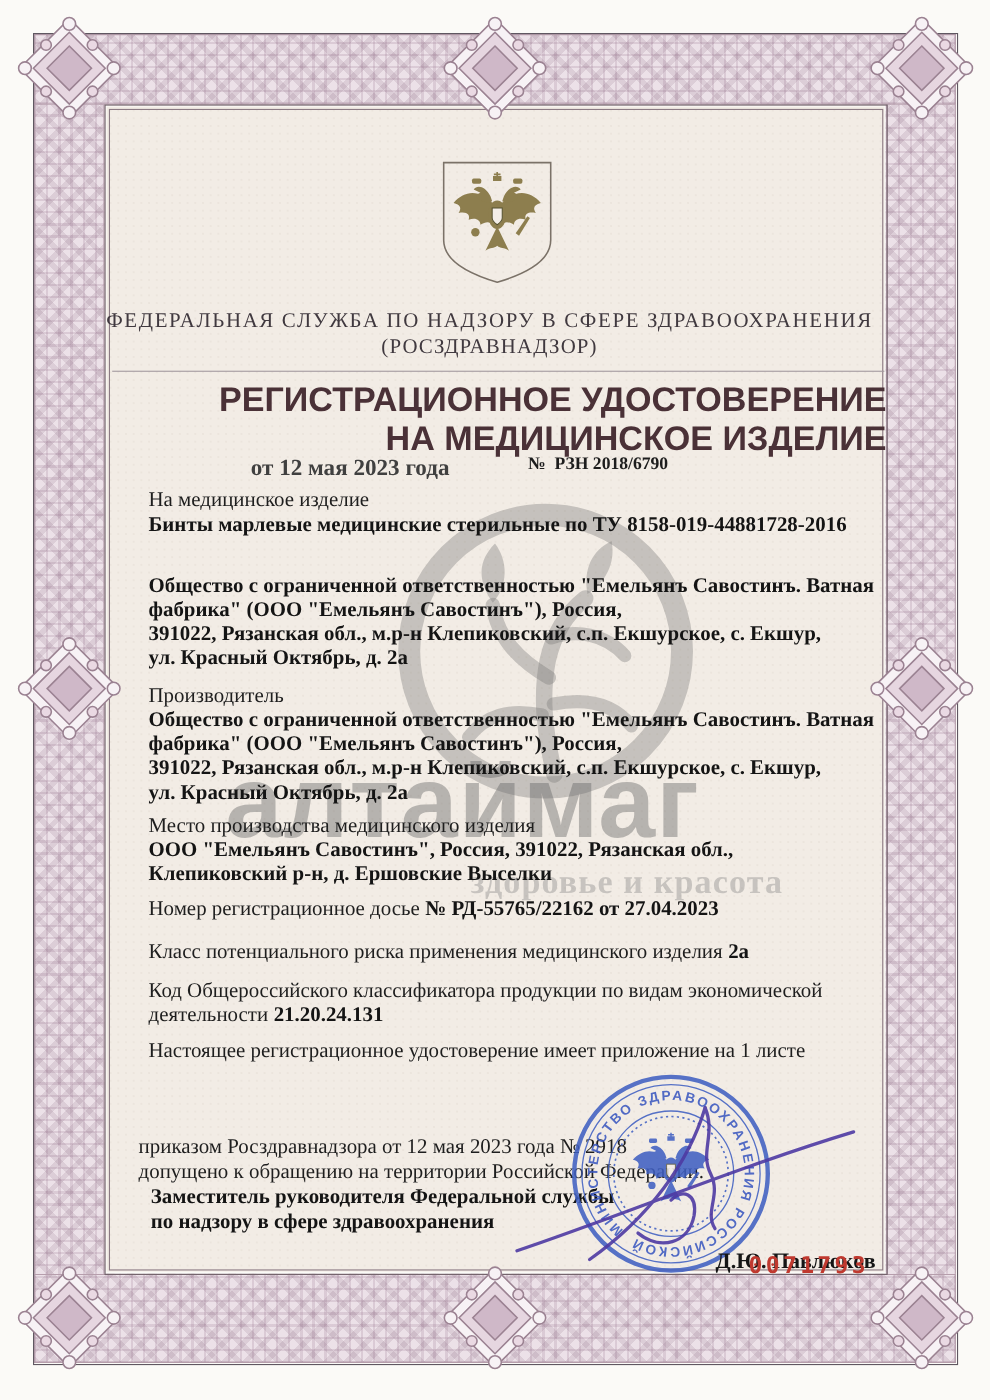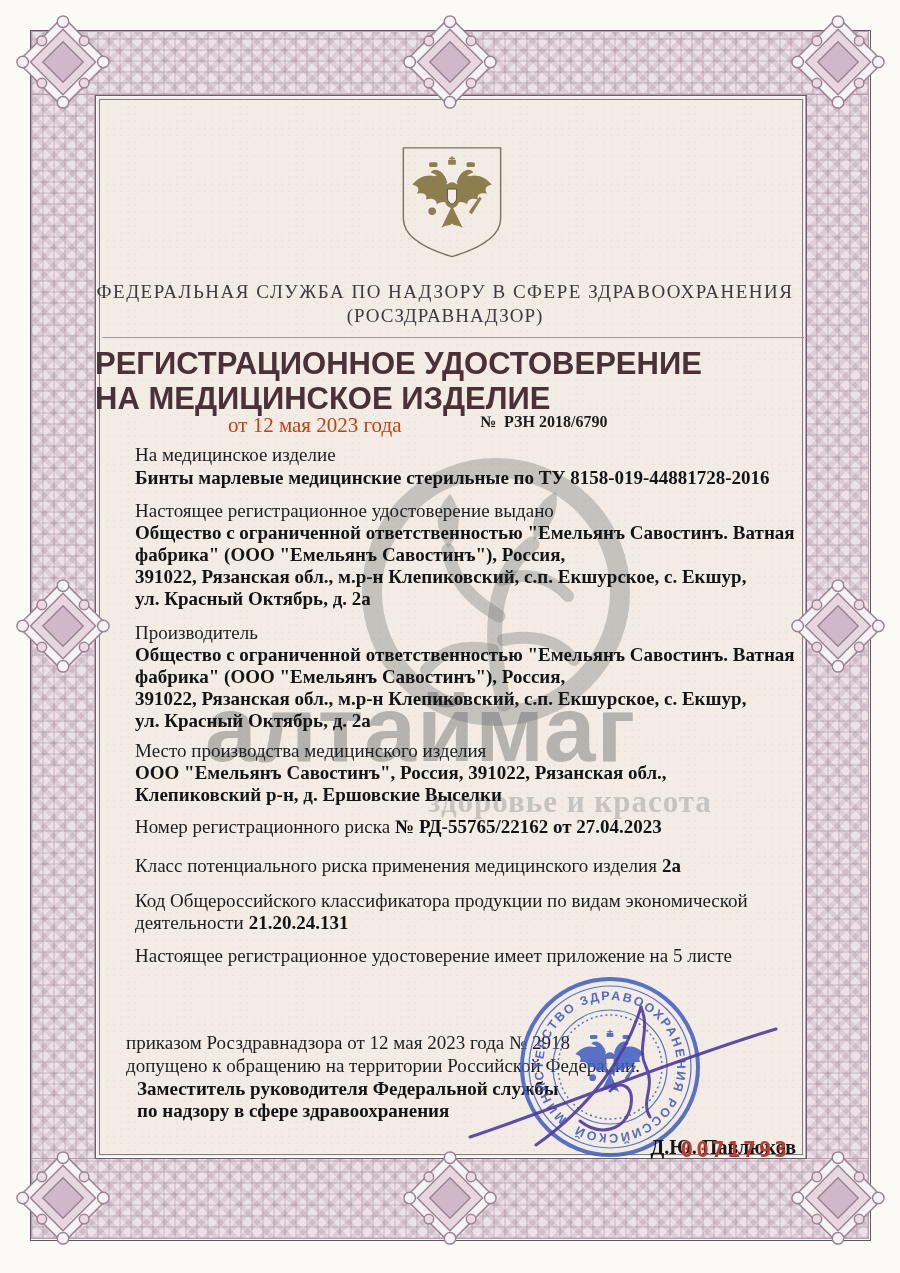--- a/index.html
+++ b/index.html
@@ -39,26 +39,26 @@
     font-family:Liberation Serif, serif; font-weight:bold; font-size:31px;
     color:rgba(130,130,130,.38); letter-spacing:1px;}
   
   .emblem{position:absolute; left:390px; top:140px; width:124px; height:134px; z-index:4;}
   .agency{position:absolute; left:95px; width:700px; text-align:center; z-index:4;
     font-size:19px; letter-spacing:1.5px; color:#40393f;}
   .agency-1{top:281px;}
   .agency-2{top:305px; letter-spacing:1px;}
   .header-rule{position:absolute; left:102px; top:337px; width:702px; z-index:4;
     border-top:1px solid #a39aa0;}
-  .title{position:absolute; left:95px; width:711px; text-align:left; z-index:4;
+  .title{position:absolute; left:95px; width:711px; text-align:right; z-index:4;
     font-family:"Liberation Sans", sans-serif; font-weight:bold; font-size:31px;
     color:#4a3137; letter-spacing:0px;}
   .title-1{top:346px;} .title-2{top:381px;}
   .issue-date{position:absolute; left:228px; top:413px; z-index:4;
-    font-weight:normal; font-size:21px; color:#c2410c;}
+    font-weight:bold; font-size:21px; color:#404040;}
   .cert-number{position:absolute; left:480px; top:413px; z-index:4;
     font-weight:bold; font-size:16px; color:#1d1d1d; white-space:pre;}
   
   .p{position:absolute; left:135px; width:662px; z-index:4;
     font-size:19px; line-height:22px; color:#1e1e1e;}
   .b{font-weight:bold; color:#141414;}
   .pre{white-space:pre-line;}
   .val{margin-left:5px;}
   
   .f-order1{top:1032px; left:126px;}
@@ -170,43 +170,42 @@
   <div class="header-rule"></div>
 
   <div class="title title-1">РЕГИСТРАЦИОННОЕ УДОСТОВЕРЕНИЕ</div>
   <div class="title title-2">НА МЕДИЦИНСКОЕ ИЗДЕЛИЕ</div>
   <div class="issue-date">от 12 мая 2023 года</div>
   <div class="cert-number">№  РЗН 2018/6790</div>
 
   <div class="p" style="top:444px">На медицинское изделие</div>
   <div class="p b" style="top:467px">Бинты марлевые медицинские стерильные по ТУ 8158-019-44881728-2016</div>
 
-  <div class="p" style="top:500px">Настоящее регистрационное удостоверение выдано</div>
   <div class="p b pre" style="top:522px">Общество с ограниченной ответственностью "Емельянъ Савостинъ. Ватная
 фабрика" (ООО "Емельянъ Савостинъ"), Россия,
 391022, Рязанская обл., м.р-н Клепиковский, с.п. Екшурское, с. Екшур,
 ул. Красный Октябрь, д. 2а</div>
 
   <div class="p" style="top:622px">Производитель</div>
   <div class="p b pre" style="top:644px">Общество с ограниченной ответственностью "Емельянъ Савостинъ. Ватная
 фабрика" (ООО "Емельянъ Савостинъ"), Россия,
 391022, Рязанская обл., м.р-н Клепиковский, с.п. Екшурское, с. Екшур,
 ул. Красный Октябрь, д. 2а</div>
 
   <div class="p" style="top:740px">Место производства медицинского изделия</div>
   <div class="p b pre" style="top:762px">ООО "Емельянъ Савостинъ", Россия, 391022, Рязанская обл.,
 Клепиковский р-н, д. Ершовские Выселки</div>
 
-  <div class="p" style="top:816px"><span>Номер регистрационного риска</span><span class="b val">№ РД-55765/22162 от 27.04.2023</span></div>
+  <div class="p" style="top:816px"><span>Номер регистрационное досье</span><span class="b val">№ РД-55765/22162 от 27.04.2023</span></div>
 
   <div class="p" style="top:855px"><span>Класс потенциального риска применения медицинского изделия</span><span class="b val">2а</span></div>
 
   <div class="p" style="top:890px"><span>Код Общероссийского классификатора продукции по видам экономической деятельности</span><span class="b val">21.20.24.131</span></div>
 
-  <div class="p" style="top:945px">Настоящее регистрационное удостоверение имеет приложение на 5 листе</div>
+  <div class="p" style="top:945px">Настоящее регистрационное удостоверение имеет приложение на 1 листе</div>
 
   <svg class="stamp" viewBox="0 0 190 190">
     <g fill="none" stroke="#3f5fc2">
       <circle cx="95" cy="95" r="88" stroke-width="4"></circle>
       <circle cx="95" cy="95" r="81" stroke-width="1.2"></circle>
       <circle cx="95" cy="95" r="57" stroke-width="1.2"></circle>
       <circle cx="95" cy="95" r="52" stroke-width="1.5" stroke-dasharray="2 3"></circle>
     </g>
     <defs>
         <path id="ringPath" d="M95 28 a67 67 0 1 1 -0.01 0"></path>

